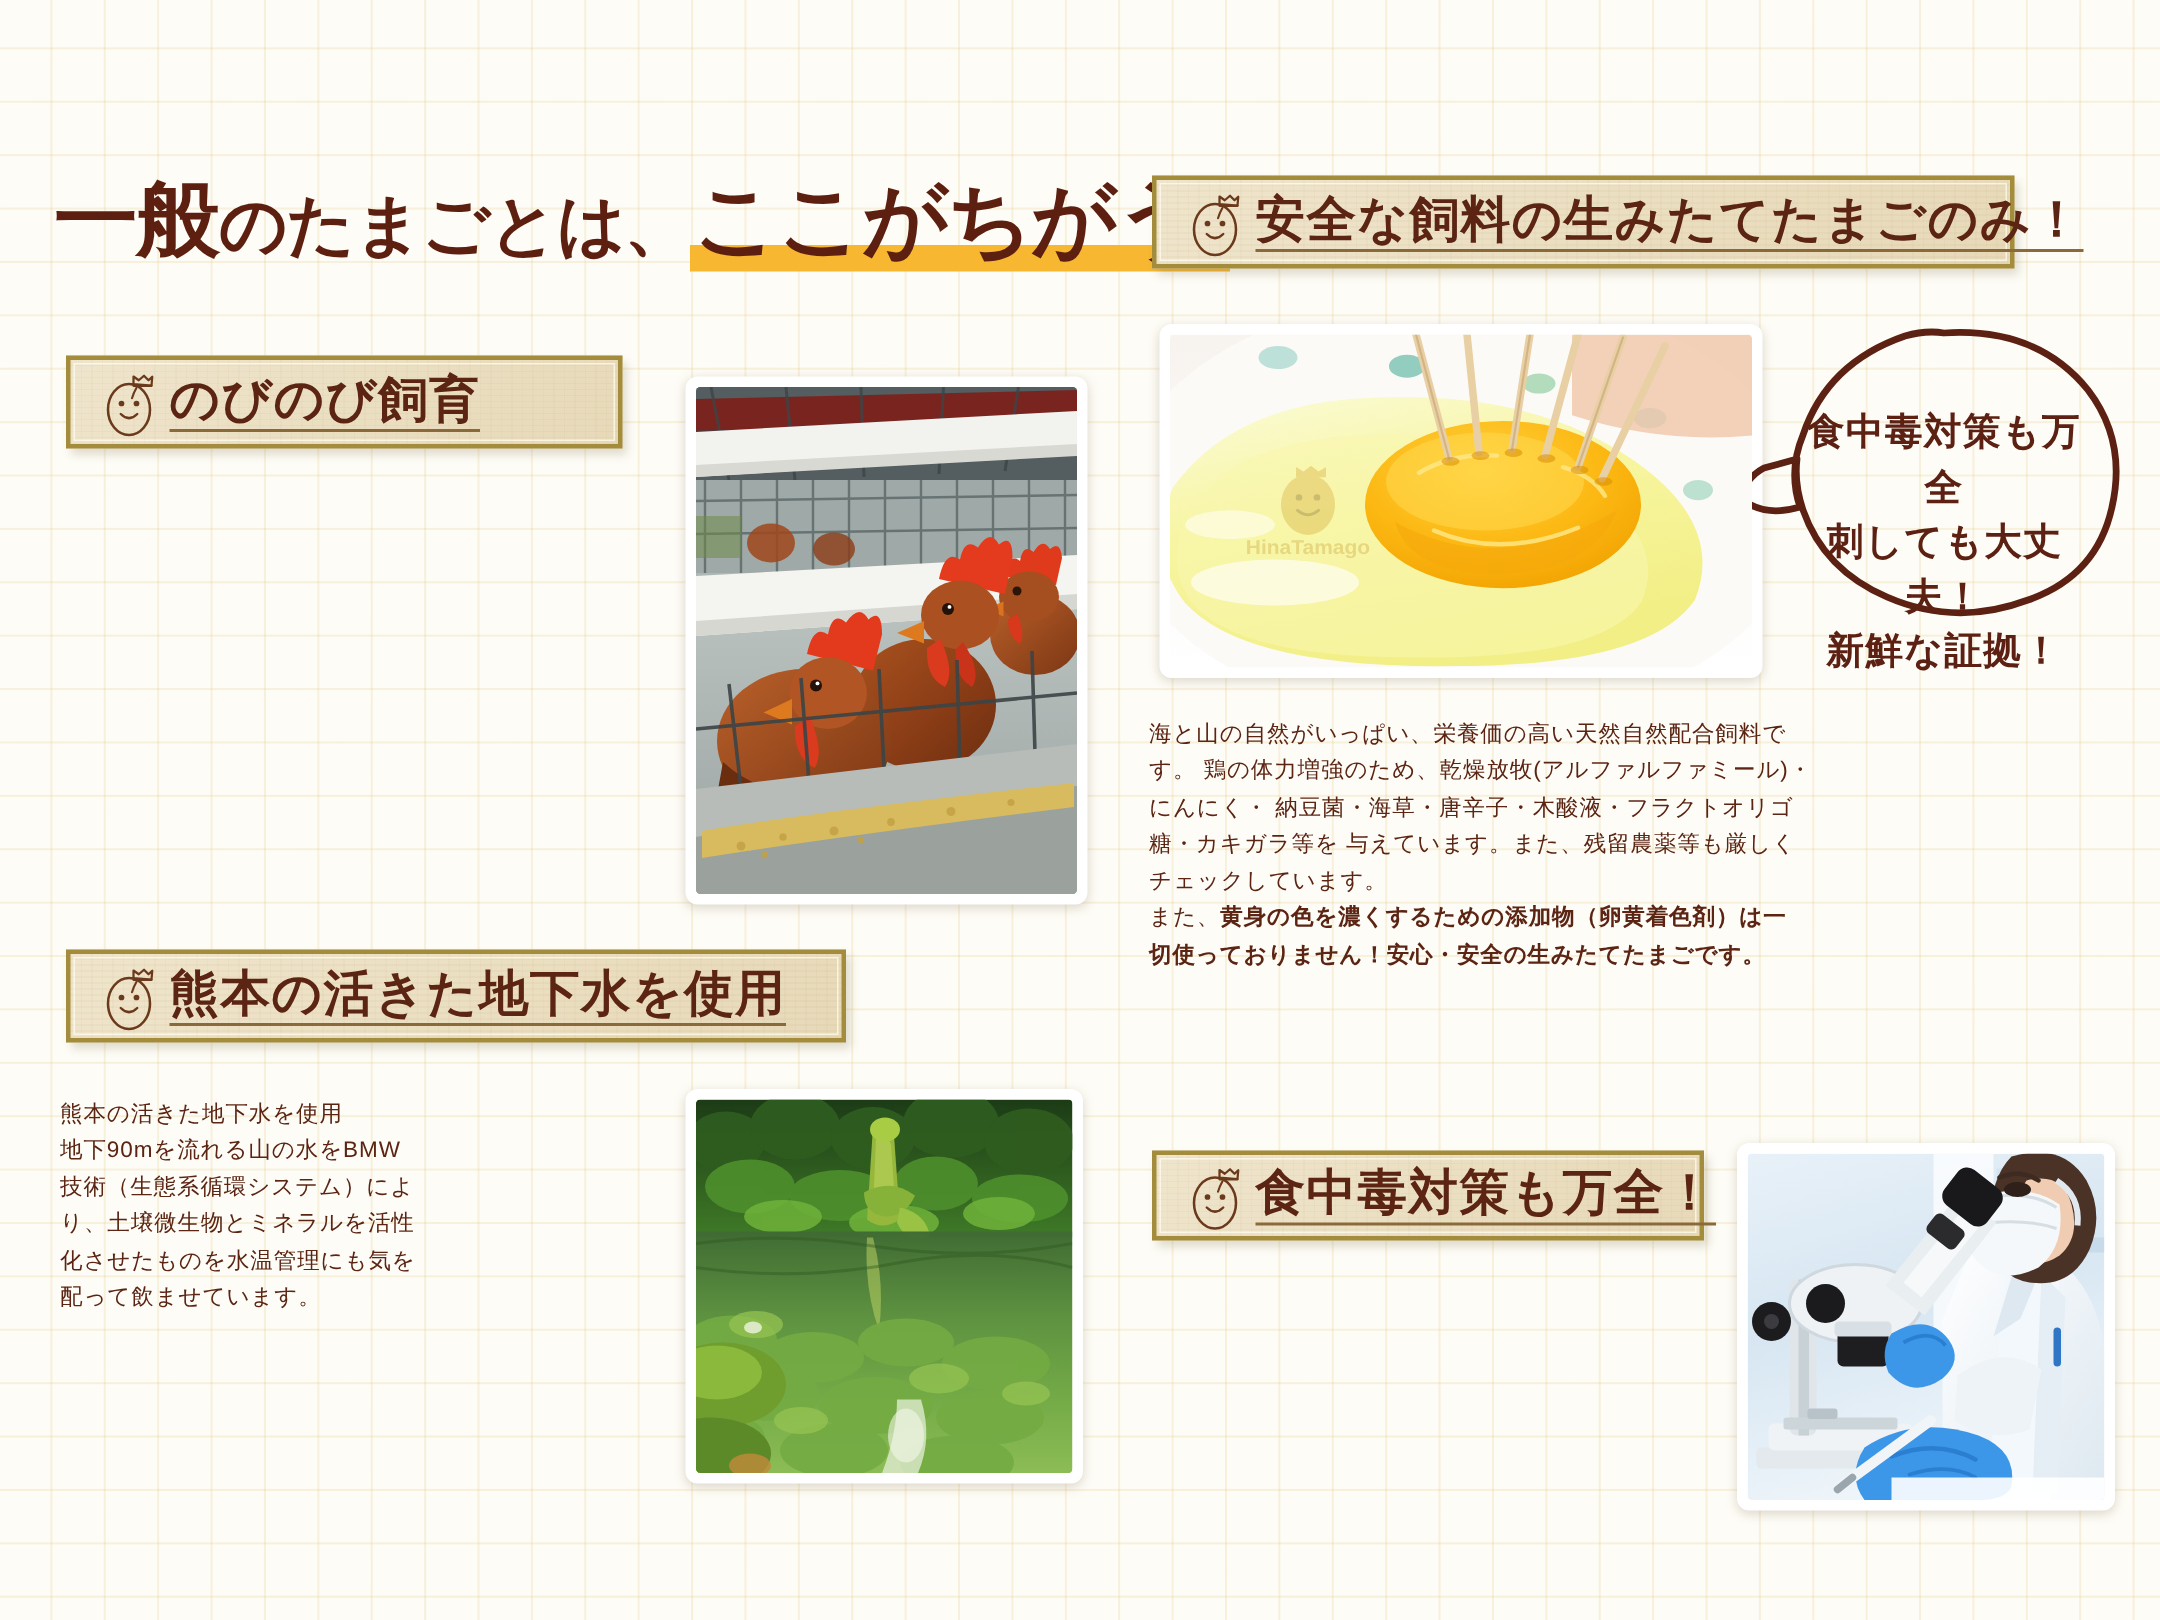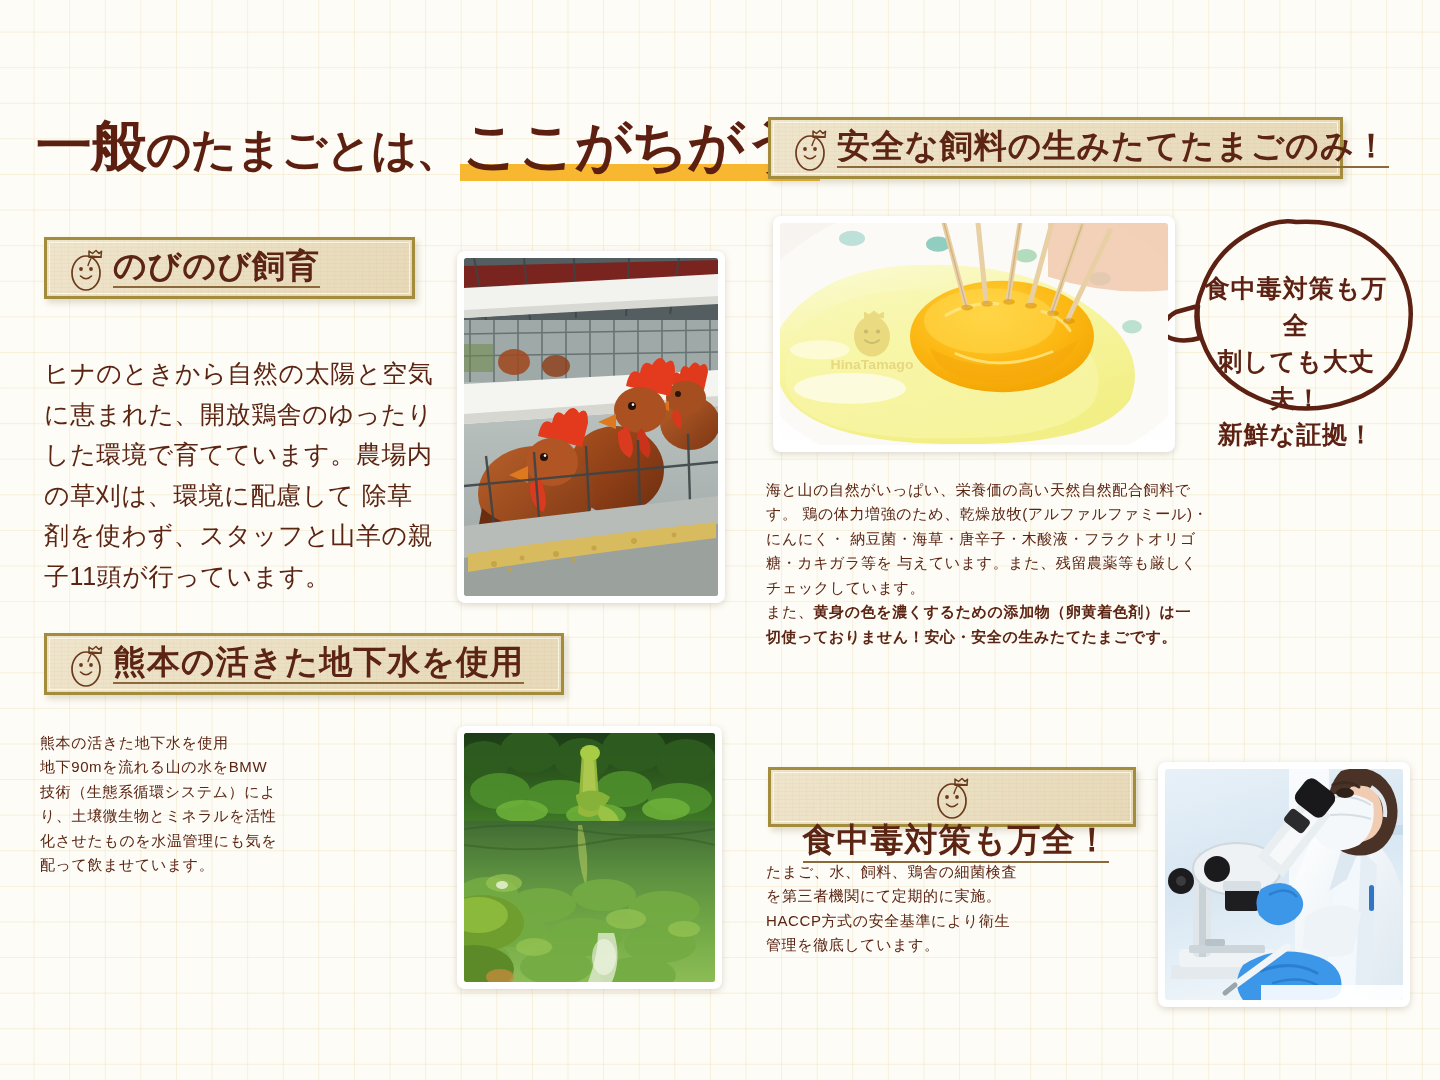--- a/index.html
+++ b/index.html
@@ -163,26 +163,20 @@
         <circle cx="24" cy="27" r="1.9" fill="#6b3a1c"></circle>
         <path d="M13.5 34 Q19 39.5 24.5 34" fill="none" stroke="#6b3a1c" stroke-width="1.6" stroke-linecap="round"></path>
         <path d="M22 14 L22 9 L25.5 11.5 L29 8.5 L32 11.5 L34.5 9.2 L34 15 Z" fill="none" stroke="#6b3a1c" stroke-width="1.5" stroke-linejoin="round"></path>
         <path d="M22 15.2 L34 15.2" stroke="#6b3a1c" stroke-width="1.5" stroke-linecap="round"></path>
         <path d="M24 16.5 Q22 20 21 23.5" fill="none" stroke="#6b3a1c" stroke-width="1.4" stroke-linecap="round"></path>
       </svg>
     </span>
     <span class="badge-label">のびのび飼育</span>
   </div>
 
-  <div class="body-text" style="left:44px; top:353px; width:400px;">ヒナのときから自然の太陽と空気
-に恵まれた、開放鶏舎のゆったり
-した環境で育てています。農場内
-の草刈は、環境に配慮して 除草
-剤を使わず、スタッフと山羊の親
-子11頭が行っています。</div>
 
   <div class="photo" style="left:457px; top:251px; width:268px; height:352px;">
     <div class="photo-inner">
       <svg viewBox="0 0 254 338" width="100%" height="100%" preserveAspectRatio="none">
         <defs>
           <linearGradient id="barnBg" x1="0" y1="0" x2="0" y2="1">
             <stop offset="0" stop-color="#7e8a8d"></stop>
               <stop offset="0.45" stop-color="#b9c1bf"></stop>
             <stop offset="1" stop-color="#9aa3a1"></stop>
           </linearGradient>
@@ -500,39 +494,35 @@
   </div>
 
   <div class="body-text small" style="left:766px; top:478px; width:640px;"><span>海と山の自然がいっぱい、栄養価の高い天然自然配合飼料で
 す。 鶏の体力増強のため、乾燥放牧(アルファルファミール)・
 にんにく・ 納豆菌・海草・唐辛子・木酸液・フラクトオリゴ
 糖・カキガラ等を 与えています。また、残留農薬等も厳しく
 チェックしています。
 また、</span><b>黄身の色を濃くするための添加物（卵黄着色剤）は一
 切使っておりません！安心・安全の生みたてたまごです。</b></div>
 
-  <div class="badge" style="left:768px; top:767px; width:368px; height:60px;flex-direction:column;">
+  <div class="badge" style="left:768px; top:767px; width:368px; height:60px;">
     <span class="egg-icon">
       <svg viewBox="0 0 40 52" width="40" height="52">
         <ellipse cx="19" cy="31" rx="14" ry="17" fill="none" stroke="#6b3a1c" stroke-width="1.7"></ellipse>
         <circle cx="14" cy="27" r="1.9" fill="#6b3a1c"></circle>
         <circle cx="24" cy="27" r="1.9" fill="#6b3a1c"></circle>
         <path d="M13.5 34 Q19 39.5 24.5 34" fill="none" stroke="#6b3a1c" stroke-width="1.6" stroke-linecap="round"></path>
         <path d="M22 14 L22 9 L25.5 11.5 L29 8.5 L32 11.5 L34.5 9.2 L34 15 Z" fill="none" stroke="#6b3a1c" stroke-width="1.5" stroke-linejoin="round"></path>
         <path d="M22 15.2 L34 15.2" stroke="#6b3a1c" stroke-width="1.5" stroke-linecap="round"></path>
         <path d="M24 16.5 Q22 20 21 23.5" fill="none" stroke="#6b3a1c" stroke-width="1.4" stroke-linecap="round"></path>
       </svg>
     </span>
     <span class="badge-label">食中毒対策も万全！</span>
   </div>
 
-  <div class="body-text small" style="left:766px; top:860px; width:400px;">たまご、水、飼料、鶏舎の細菌検査
-を第三者機関にて定期的に実施。
-HACCP方式の安全基準により衛生
-管理を徹底しています。</div>
 
   <div class="photo" style="left:1158px; top:762px; width:252px; height:245px;">
     <div class="photo-inner">
       <svg viewBox="0 0 238 231" width="100%" height="100%" preserveAspectRatio="none">
         <defs>
           <linearGradient id="labBg" x1="0" y1="0" x2="0.3" y2="1">
             <stop offset="0" stop-color="#e8f1f8"></stop>
             <stop offset="0.5" stop-color="#d7e6f2"></stop>
             <stop offset="1" stop-color="#eef5fa"></stop>
           </linearGradient>

